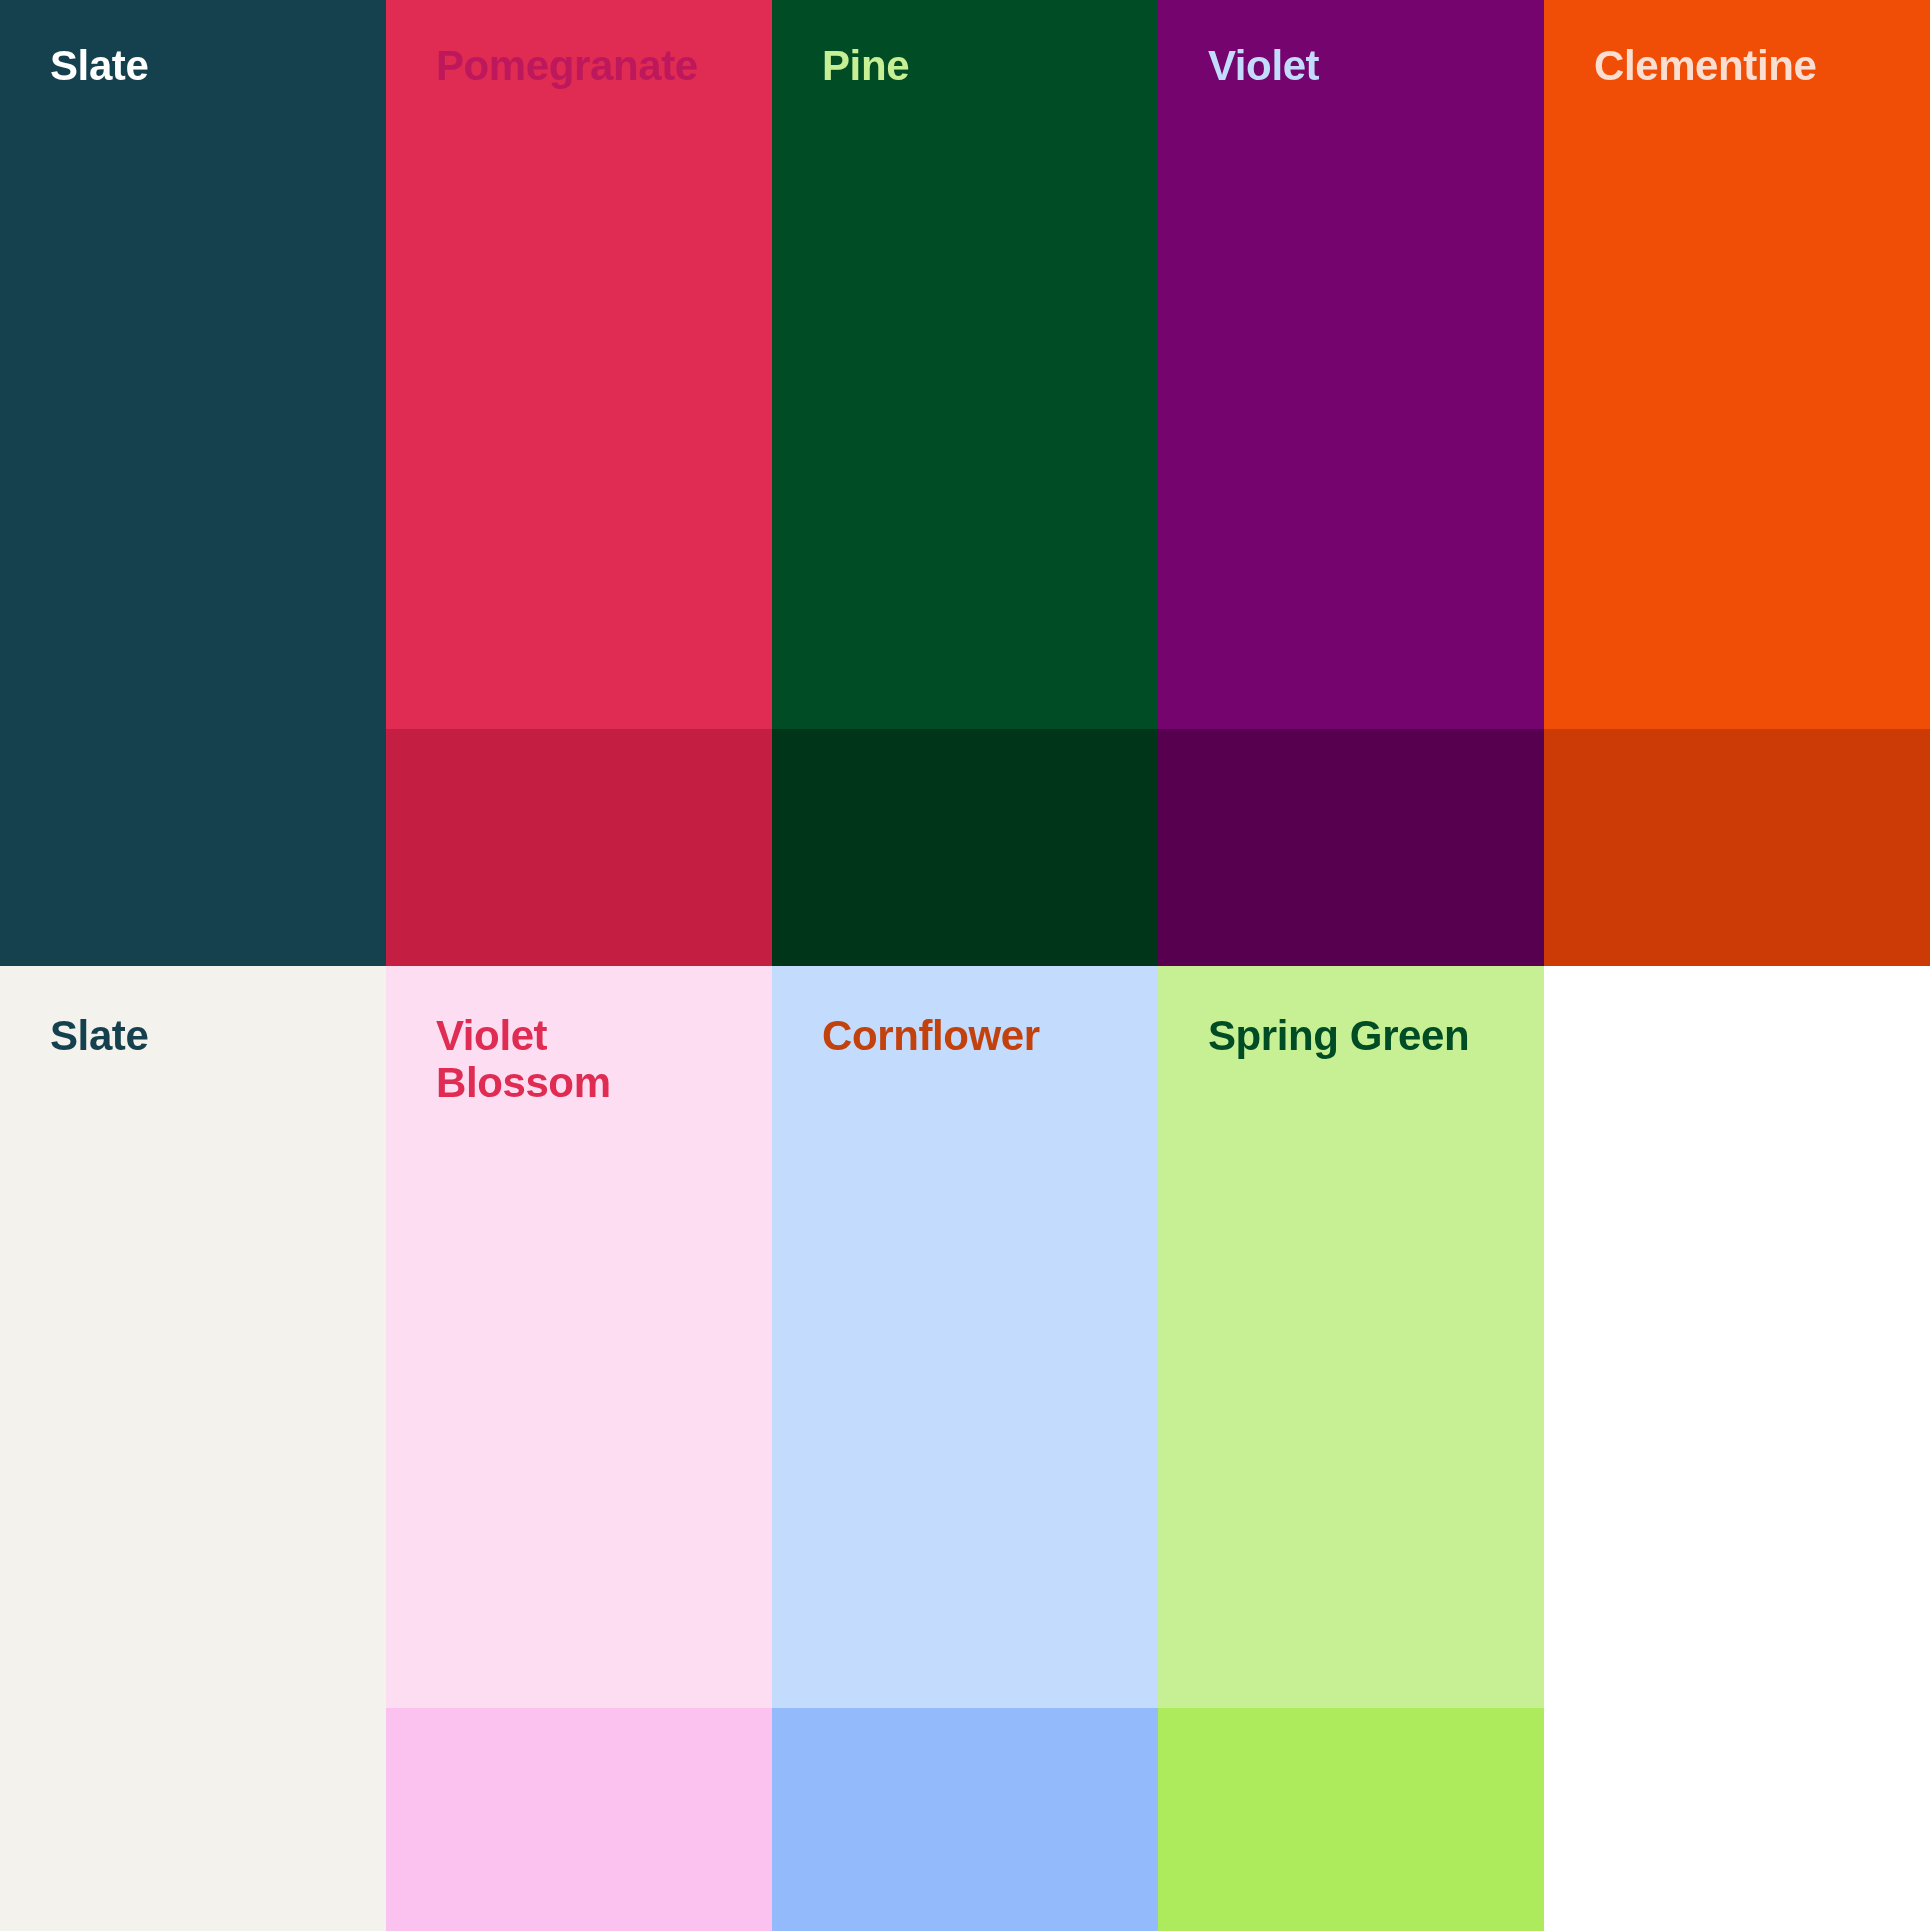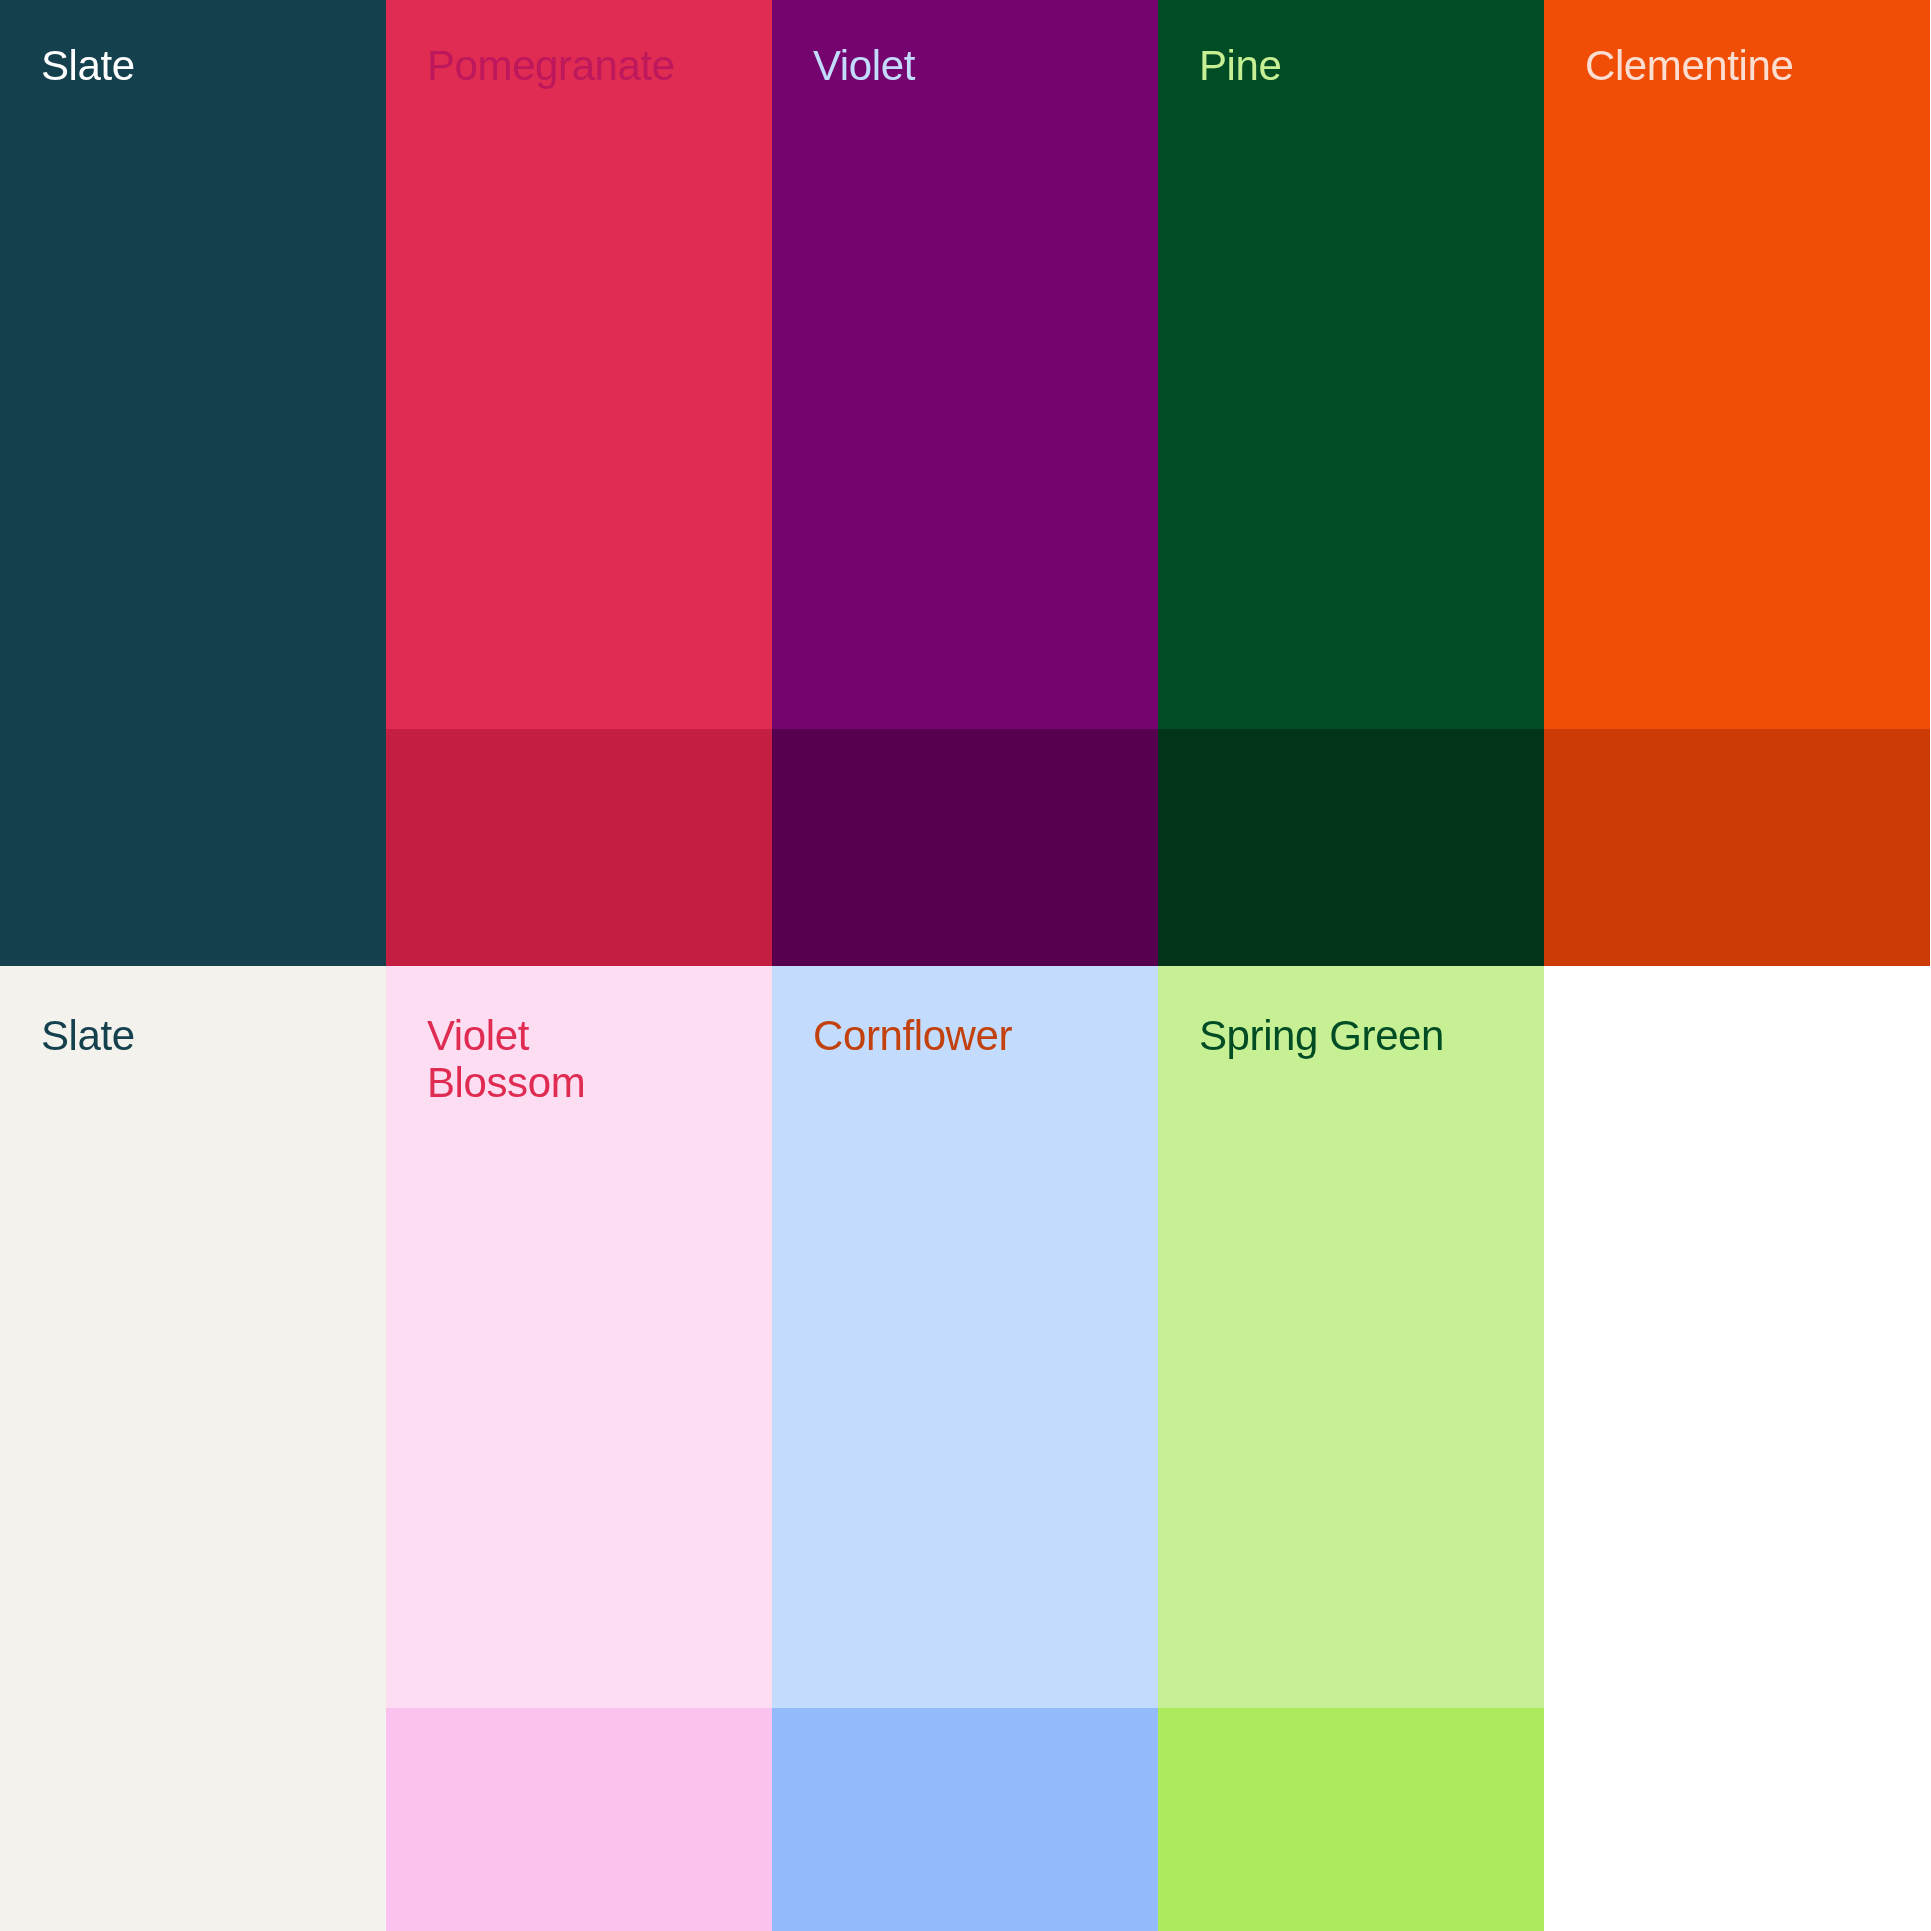--- a/index.html
+++ b/index.html
@@ -40,25 +40,25 @@
   
   .swatch-shade {
     position: absolute;
     left: 0;
     width: 100%;
     bottom: 0;
   }
 
   .swatch-label {
     position: absolute;
-    left: 41px;
+    left: 50px;
     top: 42px;
     z-index: 5;
     font-size: 42px;
-    font-weight: 400;
+    font-weight: 700;
     line-height: 1.12;
     letter-spacing: -0.4px;
     white-space: pre-line;
   }
 
   
   .row-bottom .swatch-label {
     top: 46px;
   }
 
@@ -75,28 +75,28 @@
     <div class="swatch row-top">
       <div class="swatch-main" style="background-color: rgb(21, 64, 78);"></div>
       <div class="swatch-label" style="color: rgb(255, 255, 255);">Slate</div>
     </div>
     <div class="swatch row-top">
       <div class="swatch-main" style="background-color: rgb(224, 43, 82);"></div>
       <div class="swatch-shade" style="background-color: rgb(196, 31, 66); height: 24.5%;"></div>
       <div class="swatch-label" style="color: #be185d;">Pomegranate</div>
     </div>
     <div class="swatch row-top">
+      <div class="swatch-main" style="background-color: rgb(0, 76, 36);"></div>
+      <div class="swatch-shade" style="background-color: rgb(0, 53, 26); height: 24.5%;"></div>
+      <div class="swatch-label" style="color: rgb(199, 240, 149);">Pine</div>
+    </div>
+    <div class="swatch row-top">
       <div class="swatch-main" style="background-color: rgb(117, 4, 110);"></div>
       <div class="swatch-shade" style="background-color: rgb(87, 0, 80); height: 24.5%;"></div>
       <div class="swatch-label" style="color: rgb(195, 219, 252);">Violet</div>
-    </div>
-    <div class="swatch row-top">
-      <div class="swatch-main" style="background-color: rgb(0, 76, 36);"></div>
-      <div class="swatch-shade" style="background-color: rgb(0, 53, 26); height: 24.5%;"></div>
-      <div class="swatch-label" style="color: rgb(199, 240, 149);">Pine</div>
     </div>
     <div class="swatch row-top">
       <div class="swatch-main" style="background-color: rgb(240, 78, 6);"></div>
       <div class="swatch-shade" style="background-color: rgb(204, 58, 5); height: 24.5%;"></div>
       <div class="swatch-label" style="color: rgb(251, 222, 210); text-align: right;">Clementine</div>
     </div>
     <div class="swatch row-bottom">
       <div class="swatch-main" style="background-color: rgb(243, 242, 237);"></div>
       <div class="swatch-label" style="color: rgb(21, 64, 78);">Slate</div>
     </div>

